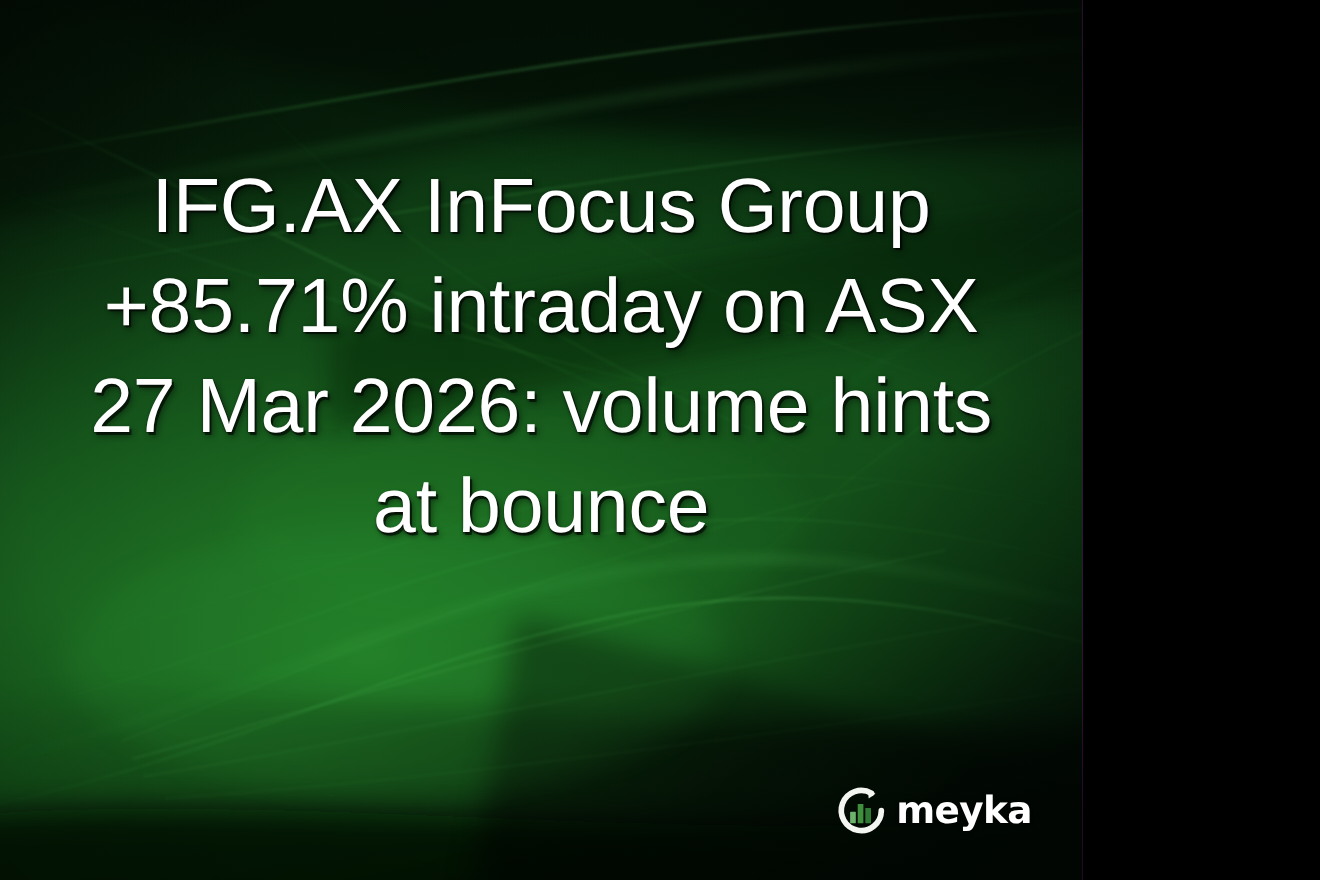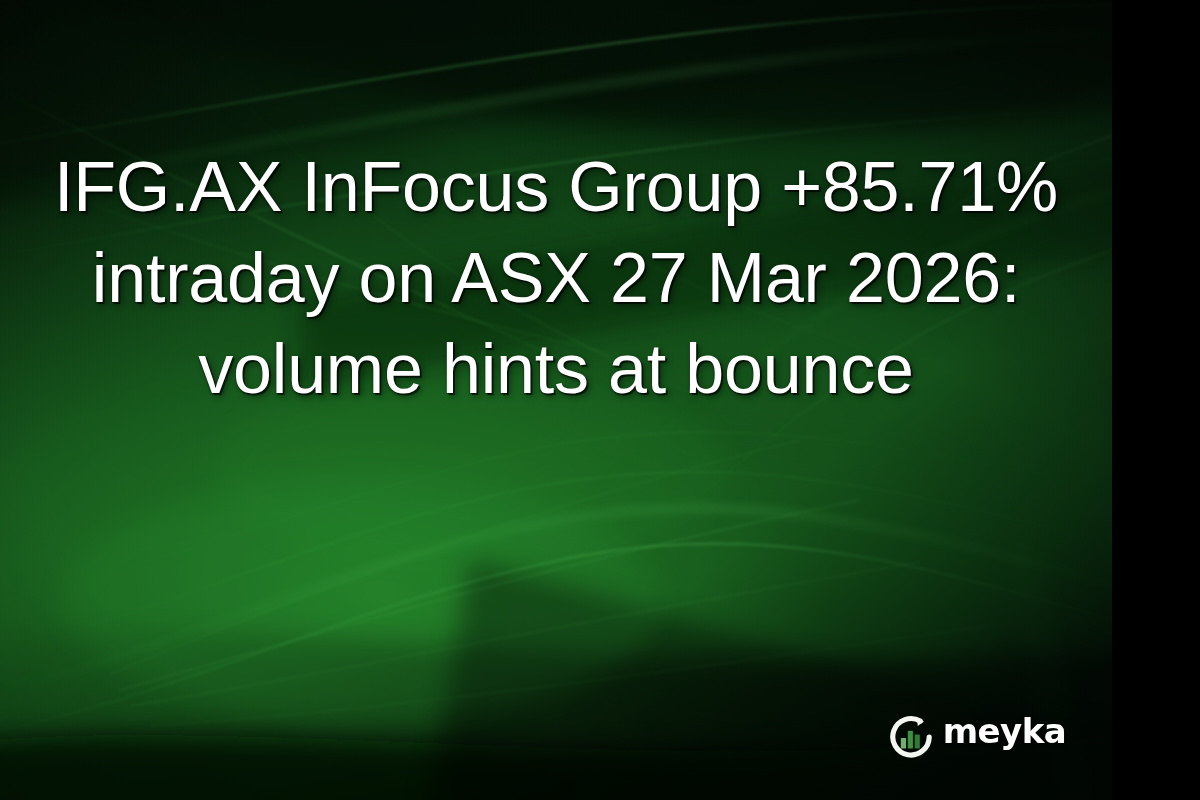--- a/index.html
+++ b/index.html
@@ -6,21 +6,21 @@
   html, body {
     width:1200px; height:800px;
     overflow:hidden;
     background:#000;
     font-family:"Liberation Sans", sans-serif;
   }
 
   
   #share-card {
     position:relative;
-    width:1112px; height:800px;
+    width:984px; height:800px;
     overflow:hidden;
     background:#a21caf;
   }
 
   
   .bg-layer { position:absolute; inset:0; pointer-events:none; }
 
   .bg-base {
     background:
       radial-gradient(120% 95% at 34% 74%, rgba(36,128,40,0.95) 0%, rgba(24,92,28,0.55) 34%, rgba(9,40,14,0.15) 62%, rgba(4,18,6,0) 80%),
@@ -65,20 +65,21 @@
       0 1px 2px rgba(0,0,0,0.60);
     white-space:pre-wrap;
   }
 
   
   .brand {
     position:absolute;
     right:46px;
     bottom:40px;
     display:flex;
+    align-items:center;
     gap:9px;
     z-index:6;
   }
   .brand-mark { width:46px; height:46px; display:block; flex:0 0 auto; }
   .brand-name {
     color:#ffffff;
     font-family:"DejaVu Sans", sans-serif;
     font-size:34px;
     font-weight:700;
     letter-spacing:-0.6px;

